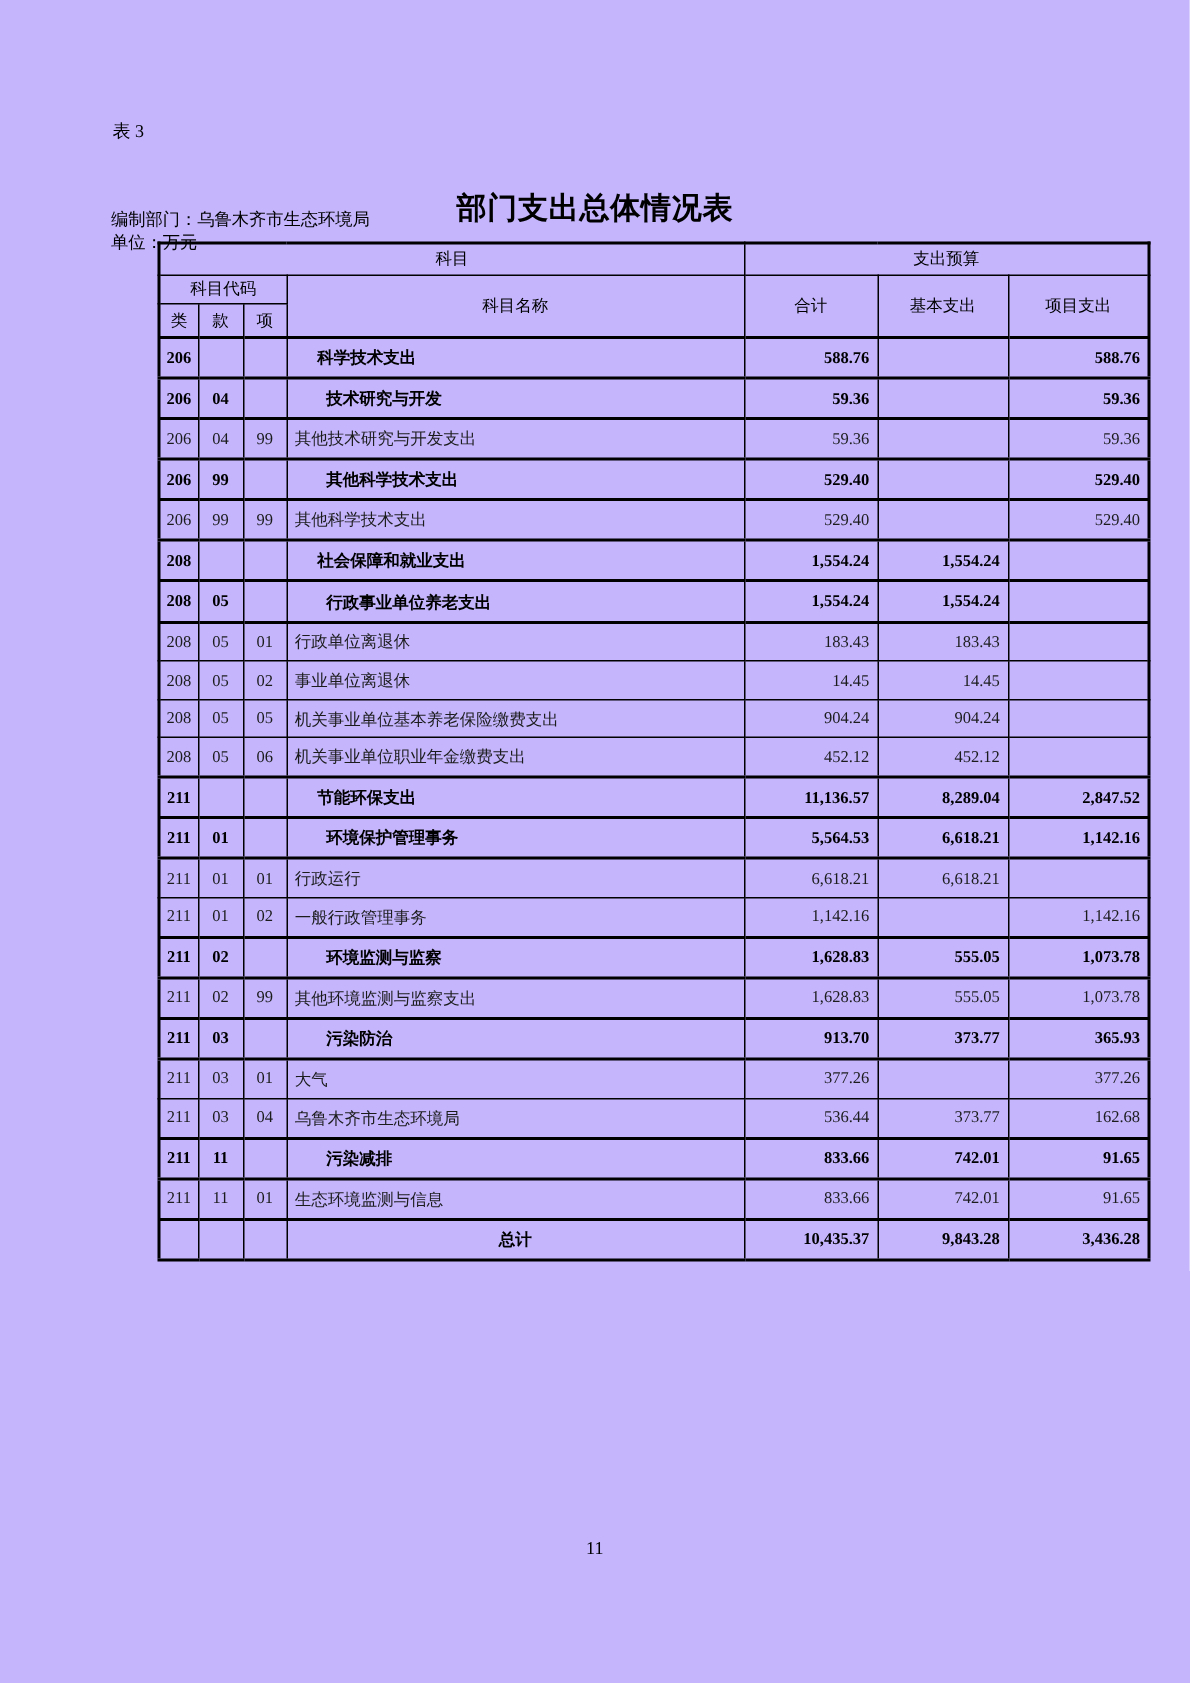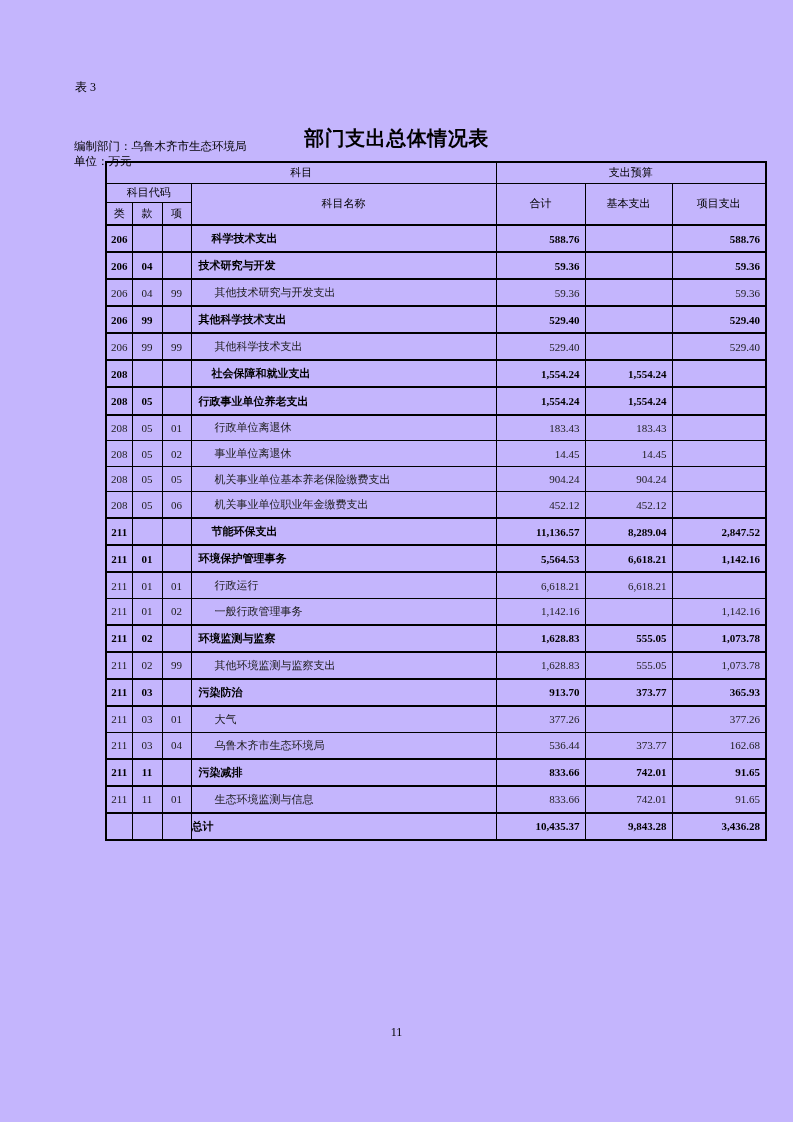--- a/index.html
+++ b/index.html
@@ -55,23 +55,23 @@
   thead tr.h2 th { height: 19px; }
   thead tr.h3 th { height: 23px; }
   thead tr.h3 th { border-bottom: 2px solid #000; }
   th.rowspan2 { border-bottom: 2px solid #000; }
 
   tbody td { vertical-align: middle; color: #1c1c1c; }
   tbody td.code { text-align: center; }
   tbody td.num  { text-align: right; padding-right: 5px; }
   tbody td.name { text-align: left; }
   tbody td.name.ind0 { padding-left: 20px; }
-  tbody td.name.ind1 { padding-left: 7px; }
-  tbody td.name.ind2 { padding-left: 23px; }
-  tbody td.name.center { padding-left: 0; }
+  tbody td.name.ind1 { padding-left: 26px; }
+  tbody td.name.ind2 { padding-left: 5px; }
+  tbody td.name.center { text-align: center; padding-left: 0; }
 
   tbody tr.bold td {
     font-weight: 700;
     color: #000;
     border-top: 2px solid #000;
     border-bottom: 2px solid #000;
   }
 
   .page-number {
     position: absolute; left: 0; right: 0; top: 1025px;

